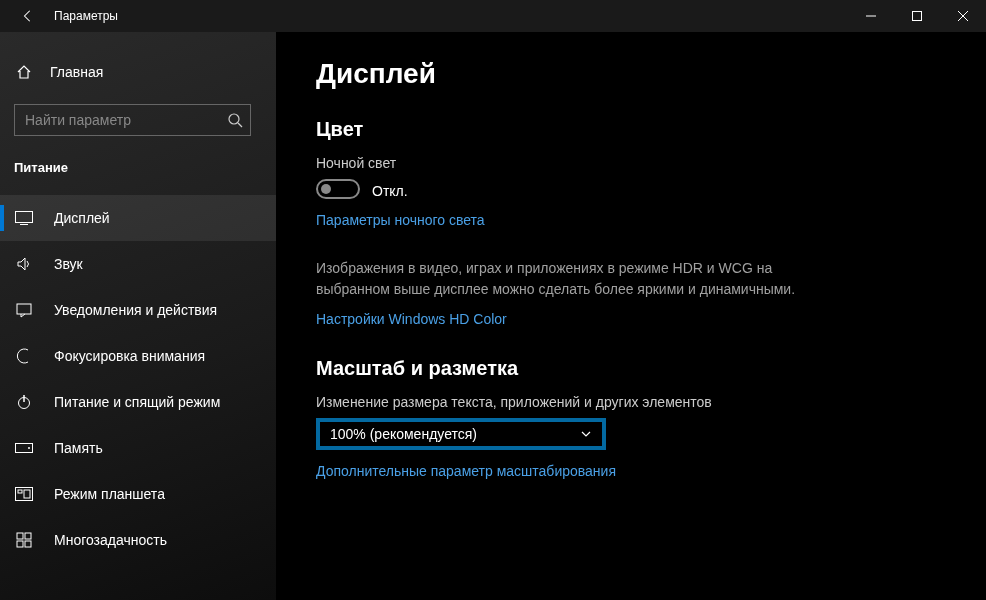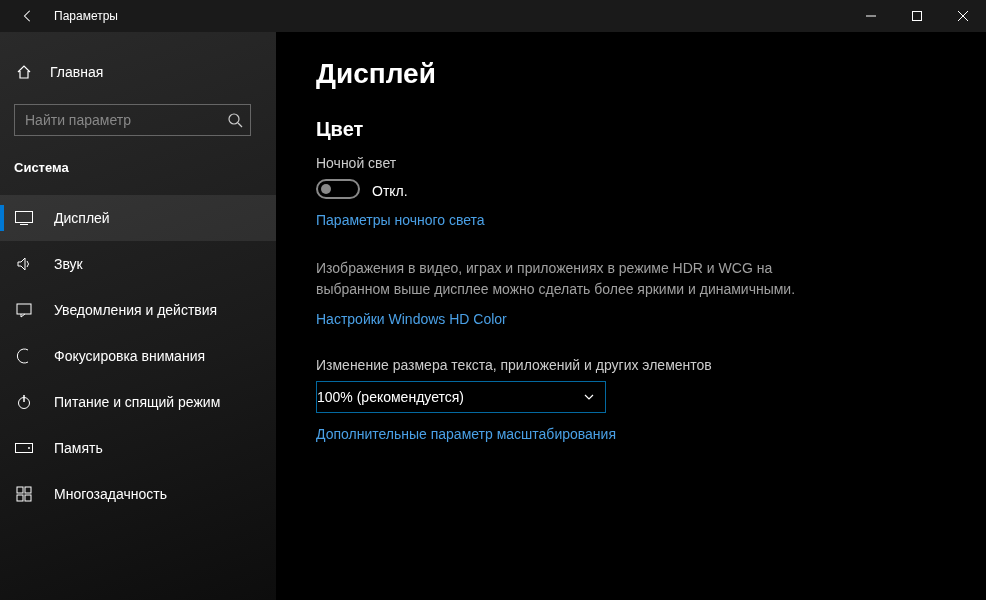--- a/index.html
+++ b/index.html
@@ -28,21 +28,21 @@
 .content { flex: 1; background: #000; padding: 26px 40px; overflow-y: auto; }
 .page-title { font-size: 28px; font-weight: 600; margin-bottom: 28px; }
 .section-h { font-size: 20px; font-weight: 600; margin-bottom: 14px; }
 .field-label { font-size: 14px; color: #ccc; margin-bottom: 8px; }
 .toggle-row { display: flex; align-items: flex-end; margin-bottom: 12px; }
 .toggle { width: 44px; height: 20px; border: 2px solid #888; border-radius: 10px; position: relative; cursor: pointer; }
 .toggle::after { content: ""; position: absolute; left: 3px; top: 50%; transform: translateY(-50%); width: 10px; height: 10px; border-radius: 50%; background: #888; }
 .toggle-label { margin-left: 12px; font-size: 14px; color: #fff; }
 .link { color: #4aa0e6; font-size: 14px; cursor: pointer; display: inline-block; margin-bottom: 30px; }
 .desc { font-size: 14px; color: #a0a0a0; line-height: 1.5; max-width: 520px; margin-bottom: 10px; }
-.dropdown { width: 290px; height: 32px; border: 1px solid #0369a1; background: #000; display: flex; align-items: center; padding: 0 0; cursor: pointer; margin-bottom: 12px; position: relative; }
+.dropdown { width: 290px; height: 32px; border: 4px solid #0369a1; background: #000; display: flex; align-items: center; padding: 0 10px; cursor: pointer; margin-bottom: 12px; position: relative; }
 .dropdown .val { font-size: 14px; color: #fff; }
 .dropdown .chev { position: absolute; right: 10px; }
 svg { display: block; }
 </style>
 </head>
 <body>
 
 <div class="titlebar">
   <div class="back">
     <svg width="14" height="14" viewBox="0 0 16 16">
@@ -81,21 +81,21 @@
     </div>
     <div class="search-wrap">
       <input class="search-input" placeholder="Найти параметр" style="">
       <span class="search-icon">
         <svg width="16" height="16" viewBox="0 0 16 16">
             <circle cx="7" cy="7" r="5" stroke="#ccc" stroke-width="1.2" fill="none"></circle>
             <line x1="11" y1="11" x2="15" y2="15" stroke="#ccc" stroke-width="1.2"></line>
           </svg>
       </span>
     </div>
-    <div class="section-label">Система</div>
+    <div class="section-label">Питание</div>
     <div class="nav">
       <div class="nav-item active">
         <span class="icon">
             <svg width="18" height="14" viewBox="0 0 18 14">
               <rect x="0.5" y="0.5" width="17" height="11" stroke="#fff" fill="none"></rect>
               <line x1="5" y1="13.5" x2="13" y2="13.5" stroke="#fff"></line>
             </svg>
           </span>
         <span class="label">Дисплей</span>
       </div>
@@ -138,20 +138,30 @@
         <span class="icon">
             <svg width="18" height="10" viewBox="0 0 18 10">
               <rect x="0.5" y="0.5" width="17" height="9" stroke="#fff" fill="none"></rect>
               <circle cx="14" cy="5" r="1" fill="#fff"></circle>
             </svg>
           </span>
         <span class="label">Память</span>
       </div>
       <div class="nav-item">
         <span class="icon">
+            <svg width="18" height="14" viewBox="0 0 18 14">
+              <rect x="0.5" y="0.5" width="17" height="13" stroke="#fff" fill="none"></rect>
+              <rect x="3" y="3" width="4" height="3" stroke="#fff" fill="none"></rect>
+              <rect x="9" y="3" width="6" height="8" stroke="#fff" fill="none"></rect>
+            </svg>
+          </span>
+        <span class="label">Режим планшета</span>
+      </div>
+      <div class="nav-item">
+        <span class="icon">
             <svg width="16" height="16" viewBox="0 0 16 16">
               <rect x="1" y="1" width="6" height="6" stroke="#fff" fill="none"></rect>
               <rect x="9" y="1" width="6" height="6" stroke="#fff" fill="none"></rect>
               <rect x="1" y="9" width="6" height="6" stroke="#fff" fill="none"></rect>
               <rect x="9" y="9" width="6" height="6" stroke="#fff" fill="none"></rect>
             </svg>
           </span>
         <span class="label">Многозадачность</span>
       </div>
     </div>
@@ -164,20 +174,21 @@
     <div class="field-label">Ночной свет</div>
     <div class="toggle-row">
       <div class="toggle"></div>
       <span class="toggle-label">Откл.</span>
     </div>
     <a class="link">Параметры ночного света</a>
 
     <p class="desc">Изображения в видео, играх и приложениях в режиме HDR и WCG на выбранном выше дисплее можно сделать более яркими и динамичными.</p>
     <a class="link">Настройки Windows HD Color</a>
 
+    <h2 class="section-h">Масштаб и разметка</h2>
     <div class="field-label">Изменение размера текста, приложений и других элементов</div>
     <div class="dropdown">
       <span class="val">100% (рекомендуется)</span>
       <span class="chev">
         <svg width="12" height="12" viewBox="0 0 12 12">
             <path d="M2 4 L6 8 L10 4" stroke="#fff" stroke-width="1.2" fill="none"></path>
           </svg>
       </span>
     </div>
     <a class="link" style="margin-bottom:0">Дополнительные параметр масштабирования</a>

